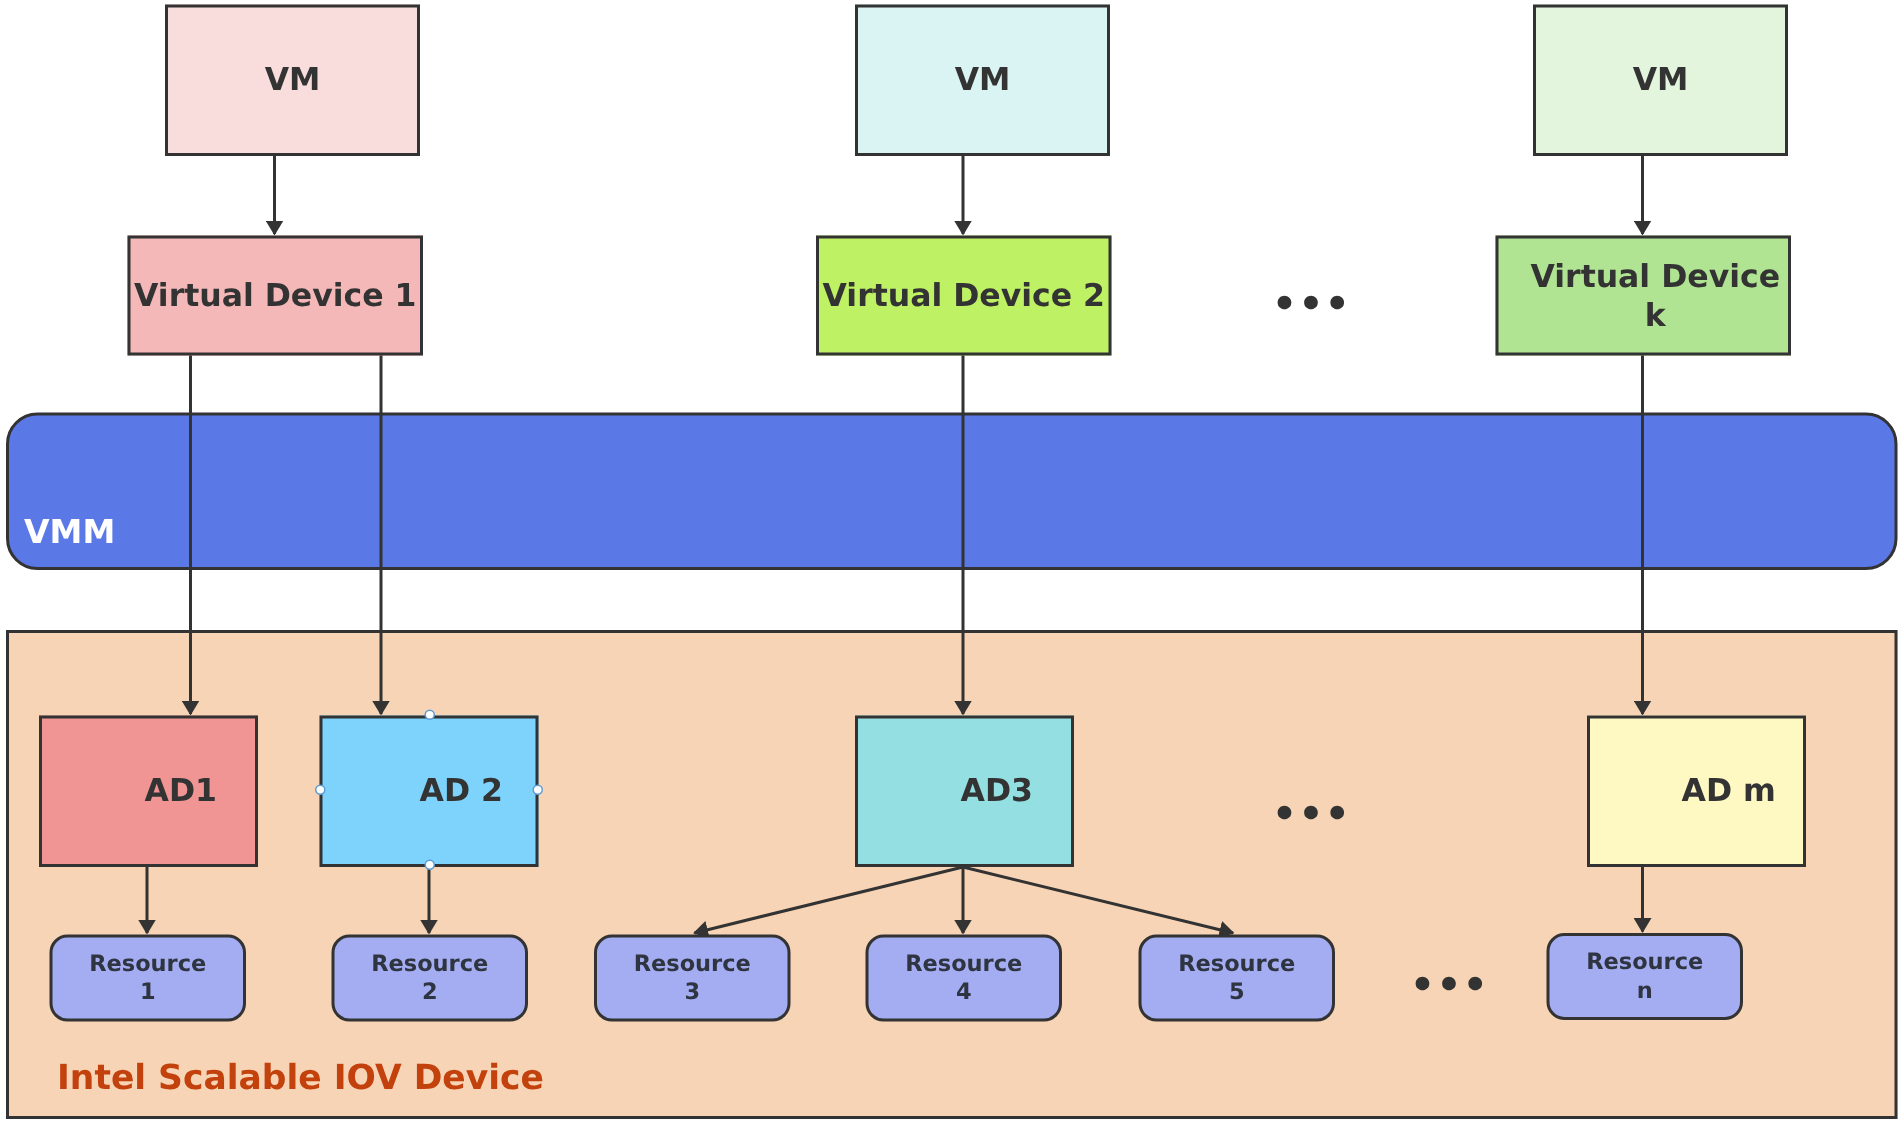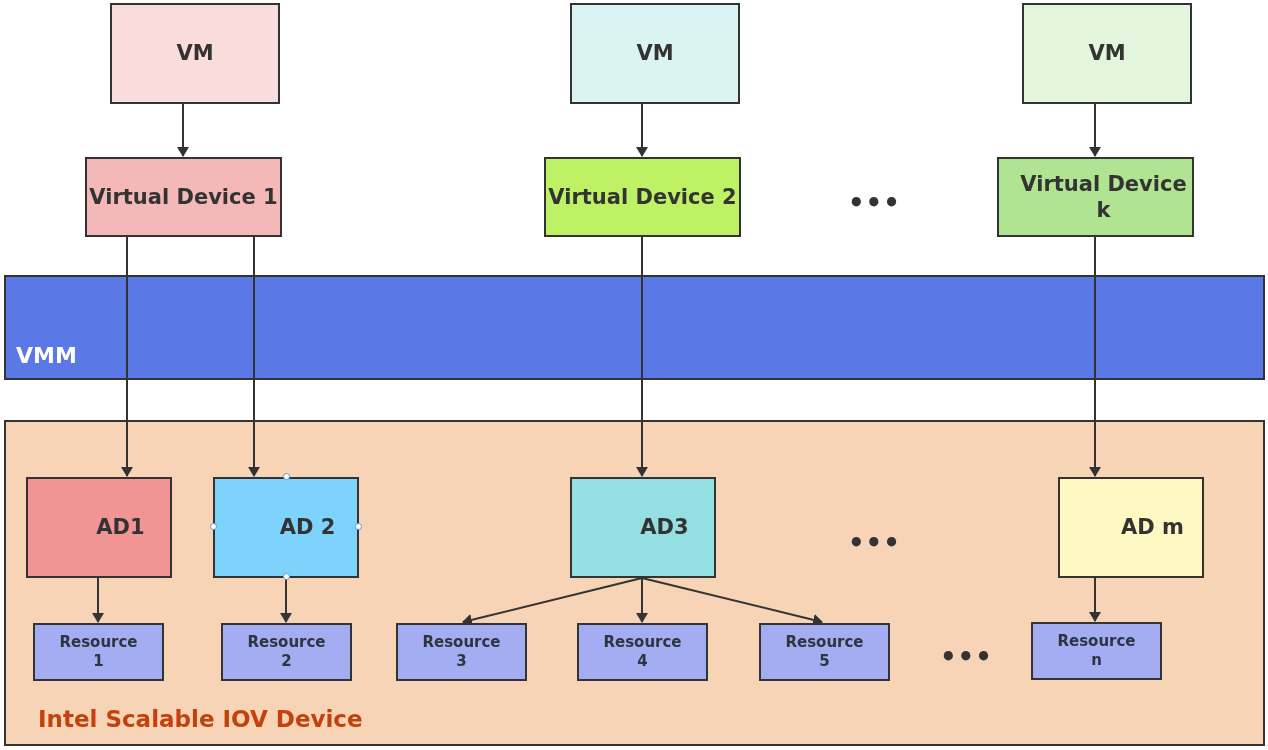--- a/index.html
+++ b/index.html
@@ -4,23 +4,23 @@
 <style>
   html, body { margin: 0; padding: 0; background: #ffffff; }
   body { width: 1268px; height: 750px; position: relative; overflow: hidden;
          font-family: "DejaVu Sans", "Liberation Sans", sans-serif; color: #333333; }
   .box { position: absolute; box-sizing: border-box; border: 2px solid #333333;
          display: flex; align-items: center; justify-content: center; text-align: center;
          font-weight: bold; line-height: 1.25; }
   .vm { width: 170px; height: 101px; font-size: 21px; }
   .vd { width: 197px; height: 80px; font-size: 21px; align-items: center; }
   .ad { width: 146px; height: 101px; font-size: 21px; padding-left: 43px; }
-  .res { width: 131px; height: 58px; font-size: 15px; flex-direction: column; color: #2e3440; }
+  .res { width: 131px; height: 58px; font-size: 15px; flex-direction: column; color: #2e3440; border-radius: 12px; }
   .layer { position: absolute; box-sizing: border-box; border: 2px solid #333333; }
-  .vmm-layer { left: 4px; top: 275px; width: 1261px; height: 105px; background: #5B79E6; }
+  .vmm-layer { left: 4px; top: 275px; width: 1261px; height: 105px; background: #5B79E6; border-radius: 21px; }
   .vmm-label { position: absolute; left: 10px; bottom: 10px; color: #ffffff;
                font-size: 22px; font-weight: bold; }
   .dev-layer { left: 4px; top: 420px; width: 1261px; height: 326px; background: #F7D4B5; }
   .dev-label { position: absolute; left: 32px; bottom: 12px; font-size: 23px;
                font-weight: bold; color: #c2410c; }
   .dots { position: absolute; font-size: 26px; font-weight: bold; letter-spacing: 1px;
           color: #333333; line-height: 1; }
   svg.wires { position: absolute; left: 0; top: 0; pointer-events: none; }
   .handle { position: absolute; width: 7px; height: 7px; border-radius: 50%;
             background: #ffffff; border: 1px solid #5b9bd5; box-sizing: border-box; }

